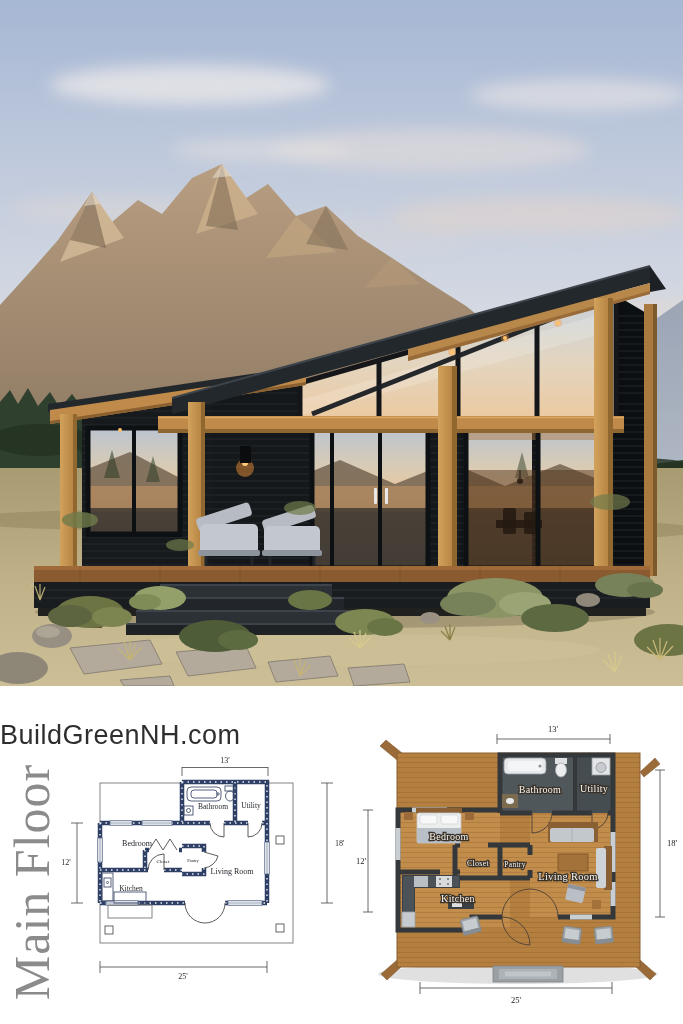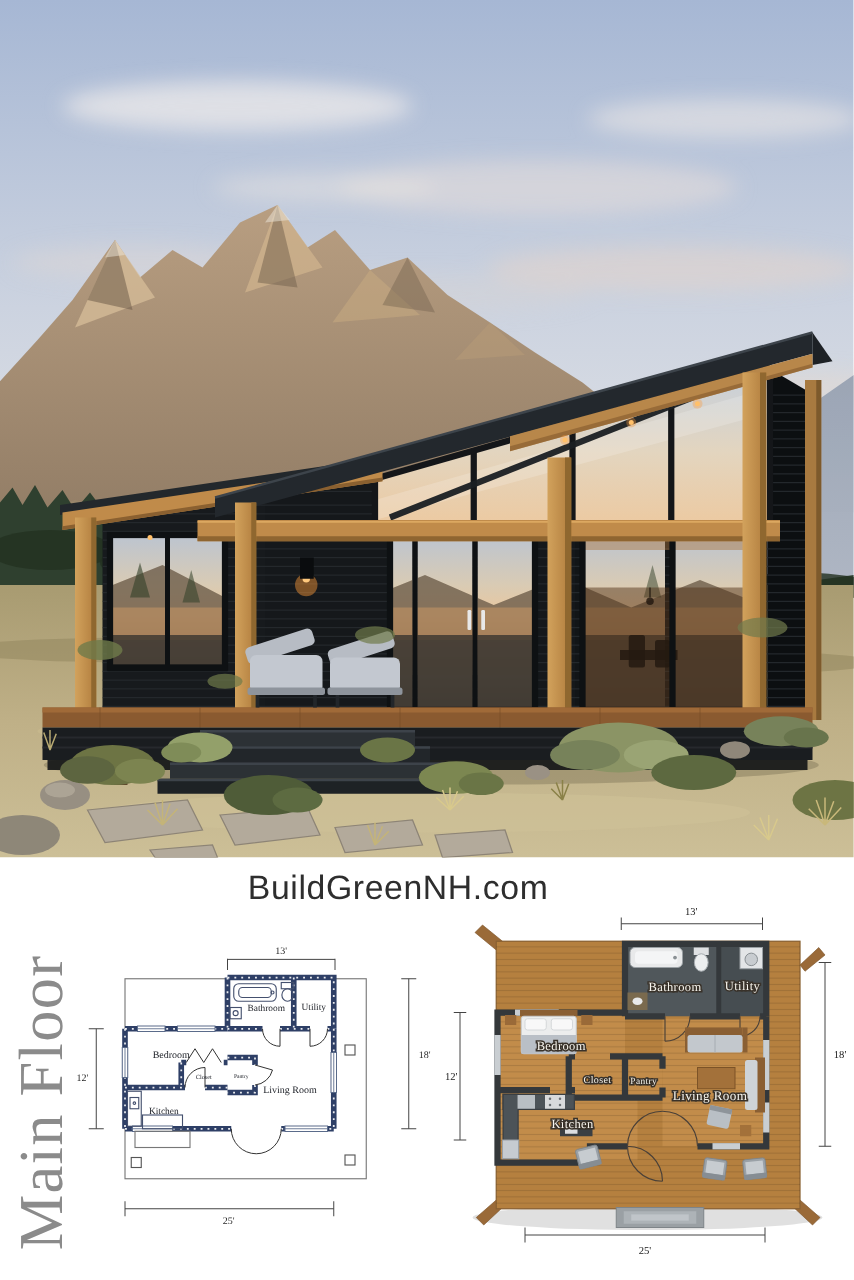--- a/index.html
+++ b/index.html
@@ -1,20 +1,20 @@
 <!DOCTYPE html>
 <html><head>
 <meta charset="utf-8">
 <style>
   html,body{margin:0;padding:0;background:#ffffff;}
   .pin{position:relative;width:683px;height:1024px;background:#ffffff;overflow:hidden;
        font-family:"Liberation Serif",serif;}
   .photo{position:absolute;left:0;top:0;width:683px;height:686px;display:block;}
-  .brand{position:absolute;left:0;top:691px;width:637px;height:38px;line-height:38px;
-         text-align:center;font-family:"Liberation Sans",sans-serif;font-size:27px;
+  .brand{position:absolute;left:0;top:716px;width:637px;height:38px;line-height:38px;
+         font-family:"Liberation Sans",sans-serif;font-size:27px;
          font-weight:400;letter-spacing:.5px;color:#2e2e2e;}
   .plans{position:absolute;left:0;top:714px;width:683px;height:310px;}
   .main-floor{position:absolute;left:-4px;top:34px;width:72px;height:268px;
               display:flex;align-items:center;justify-content:center;}
   .main-floor span{transform:rotate(-90deg);white-space:nowrap;font-family:"Liberation Serif",serif;
               font-size:50px;color:#8b8b8b;letter-spacing:1px;}
   .plan2d{position:absolute;left:48px;top:32px;width:300px;height:272px;}
   .plan3d{position:absolute;left:352px;top:6px;width:331px;height:300px;}
   .plan2d text, .plan3d text{font-family:"Liberation Serif",serif;}
   .lbl2d{fill:#1c1f26;}

